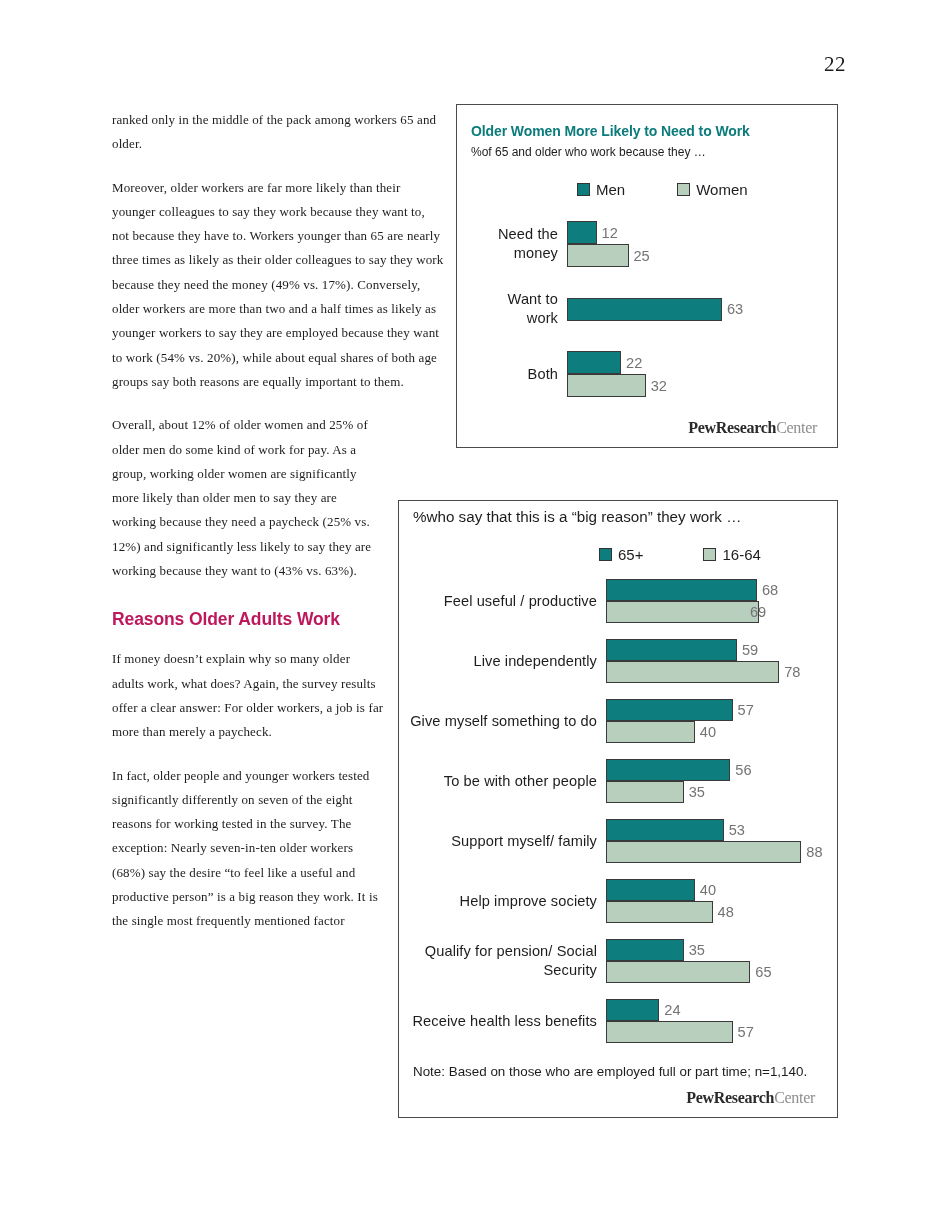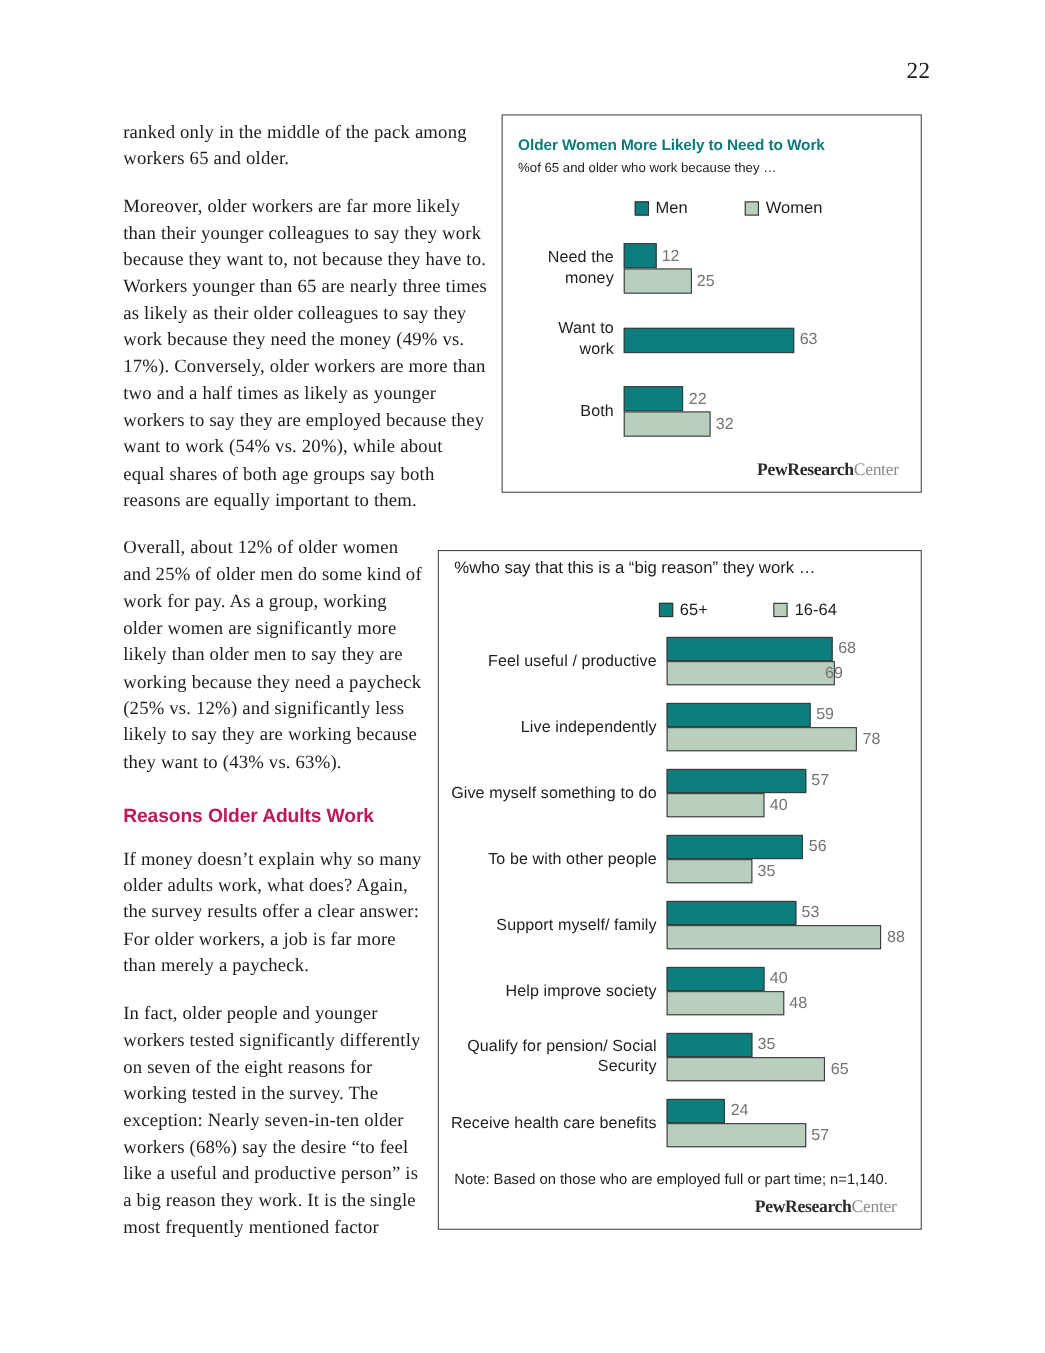--- a/index.html
+++ b/index.html
@@ -33,21 +33,21 @@
 
   
   .text-column {
     position: absolute;
     left: 112px;
     top: 108px;
     width: 332px;
   }
   .para {
     font-family: "Liberation Serif", serif;
-    font-size: 17px;
+    font-size: 13px;
     line-height: 24.3px;
     color: #1d1d1d;
     margin: 0 0 19px 0;
     text-align: left;
     letter-spacing: 0.01em;
   }
   .para.narrow { width: 272px; }
   .section-heading {
     font-family: "Liberation Sans", sans-serif;
     font-size: 17.5px;
@@ -383,21 +383,21 @@
               <span class="bar-value" style="left: 77.7px;">35</span>
             </div>
             <div class="bar-row">
               <div class="bar b" style="width: 144.3px;"></div>
               <span class="bar-value" style="left: 144.3px;">65</span>
             </div>
           </div>
         </div>
         <div class="bar-group">
           <div class="bar-cat-label">
-            <div>Receive health care benefits</div>
+            <div>Receive health less benefits</div>
           </div>
           <div class="bar-pair">
             <div class="bar-row">
               <div class="bar a" style="width: 53.28px;"></div>
               <span class="bar-value" style="left: 53.28px;">24</span>
             </div>
             <div class="bar-row">
               <div class="bar b" style="width: 126.54px;"></div>
               <span class="bar-value" style="left: 126.54px;">57</span>
             </div>

